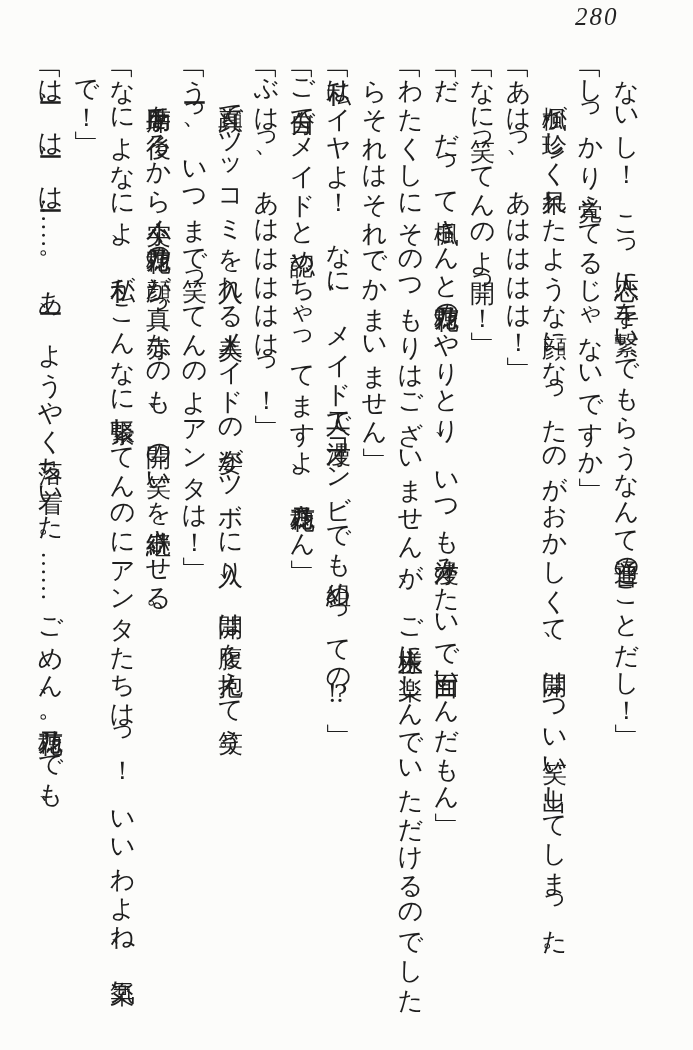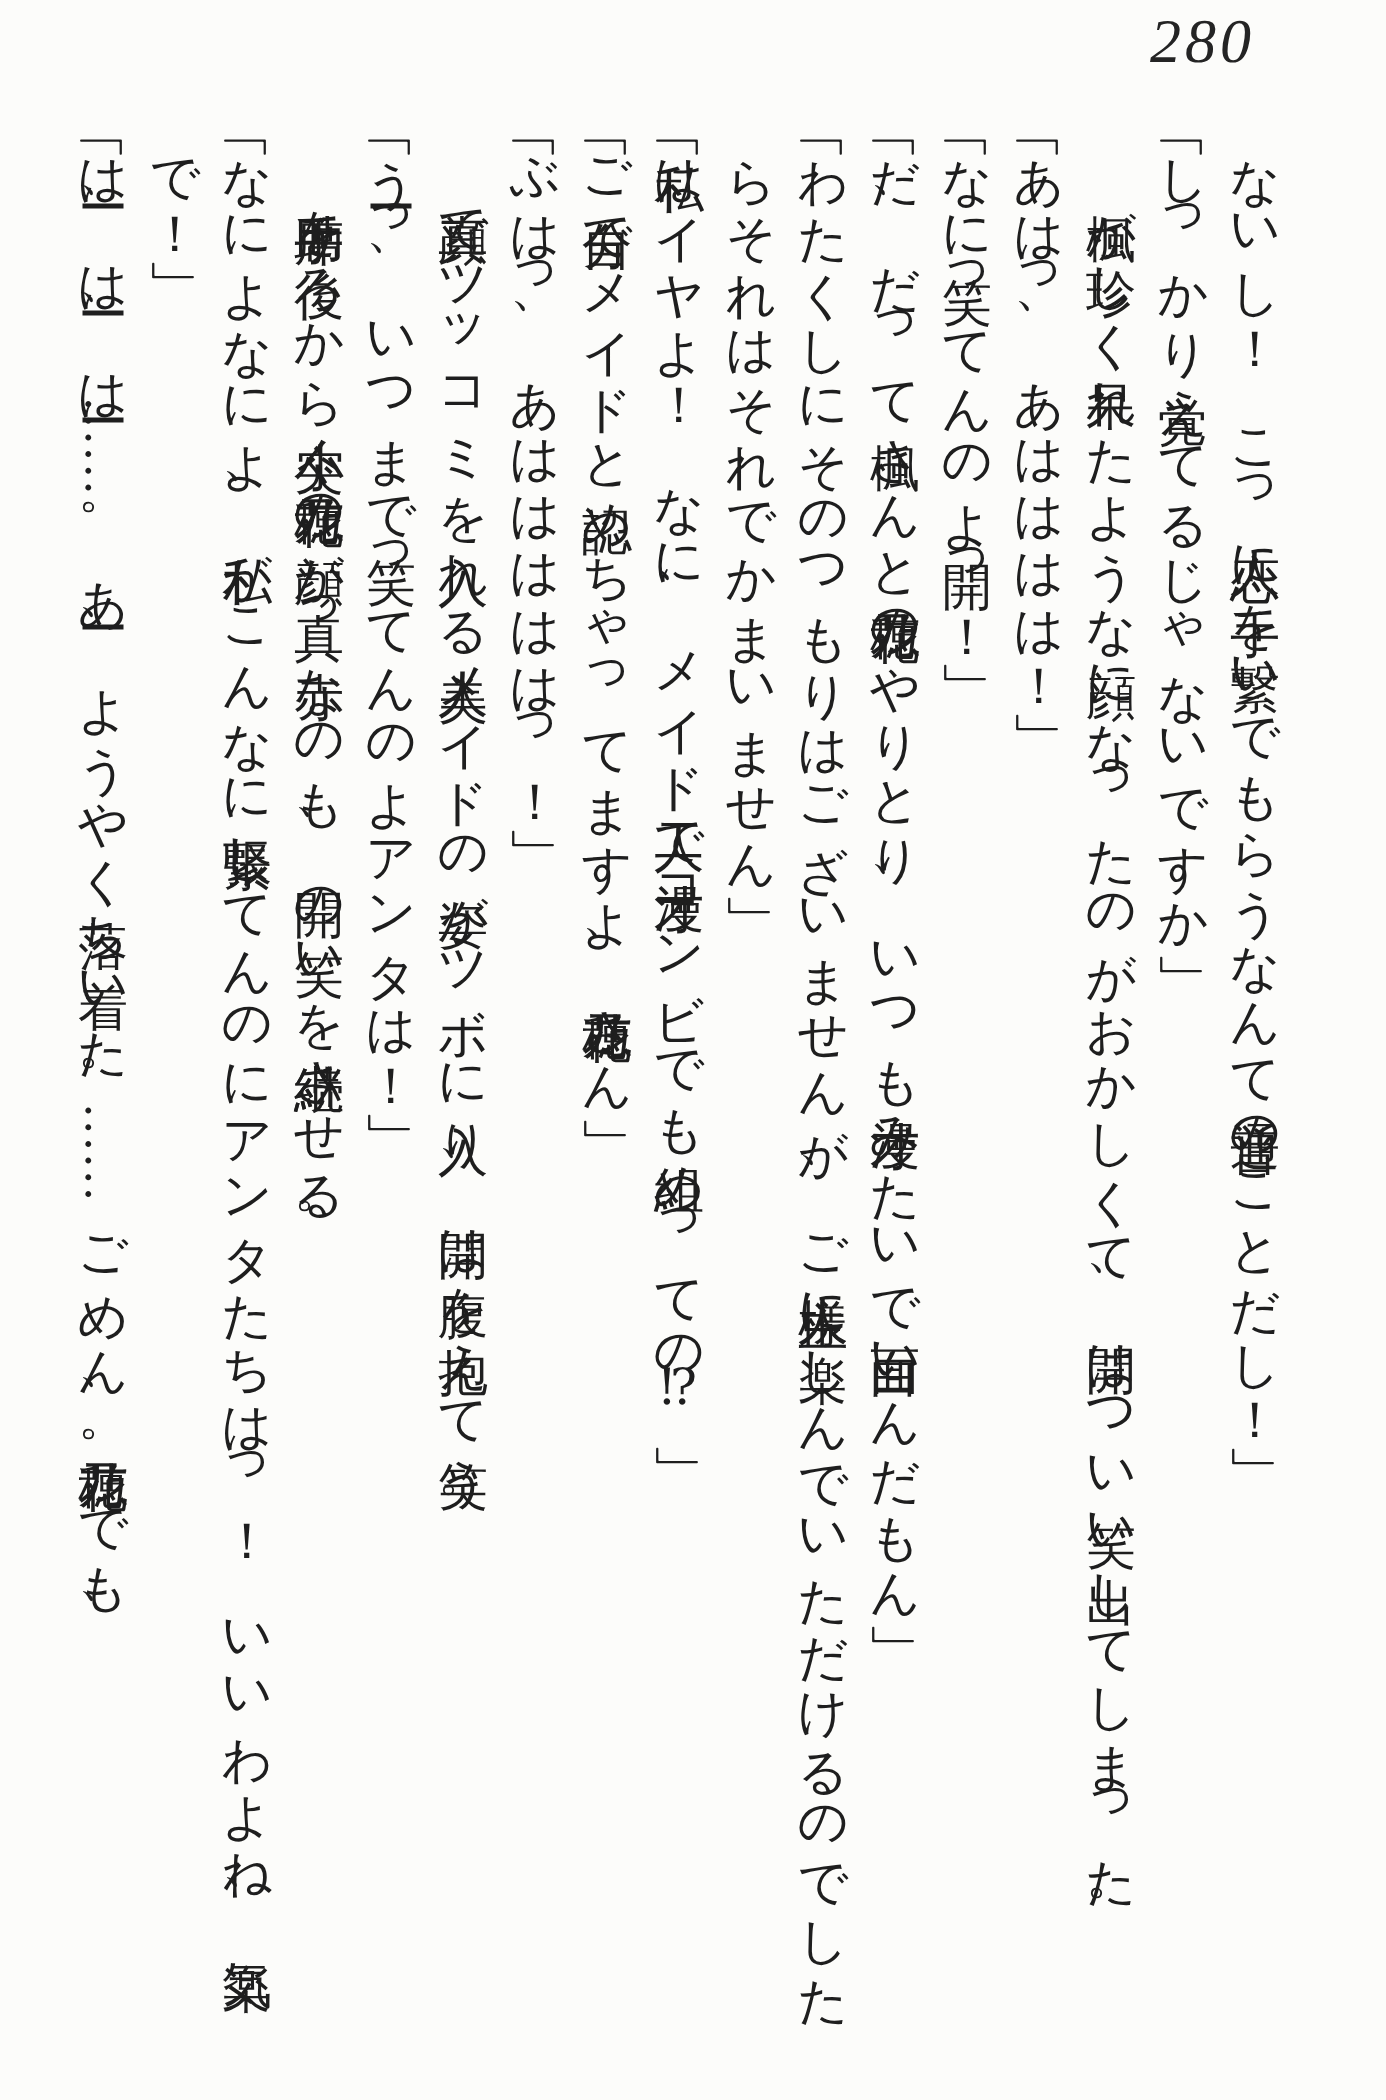--- a/index.html
+++ b/index.html
@@ -11,21 +11,21 @@
     height: 1050px;
     position: relative;
     background: #fcfcfa;
     font-family: "Liberation Serif", "DejaVu Serif", serif;
     overflow: hidden;
   }
   .page-number {
     position: absolute;
     top: 3px;
     left: 575px;
-    font-size: 31px;
+    font-size: 25px;
     font-style: italic;
     letter-spacing: 2px;
     color: #242424;
     font-family: "Liberation Serif", "DejaVu Serif", serif;
   }
   .text-columns {
     position: absolute;
     top: 62px;
     right: 49px;
     width: 612px;

